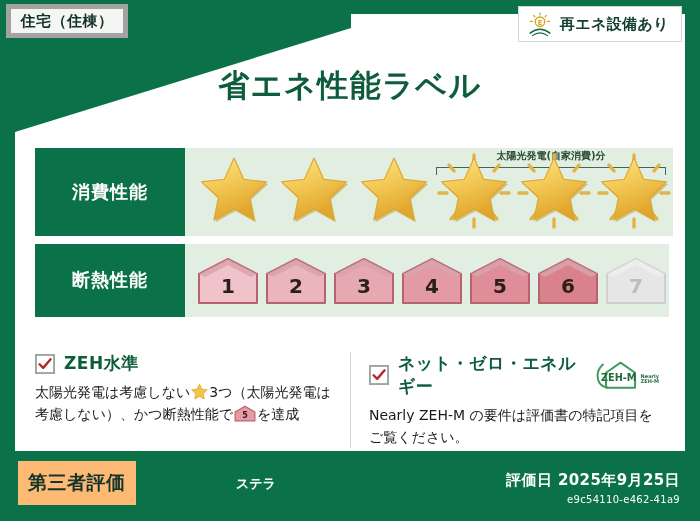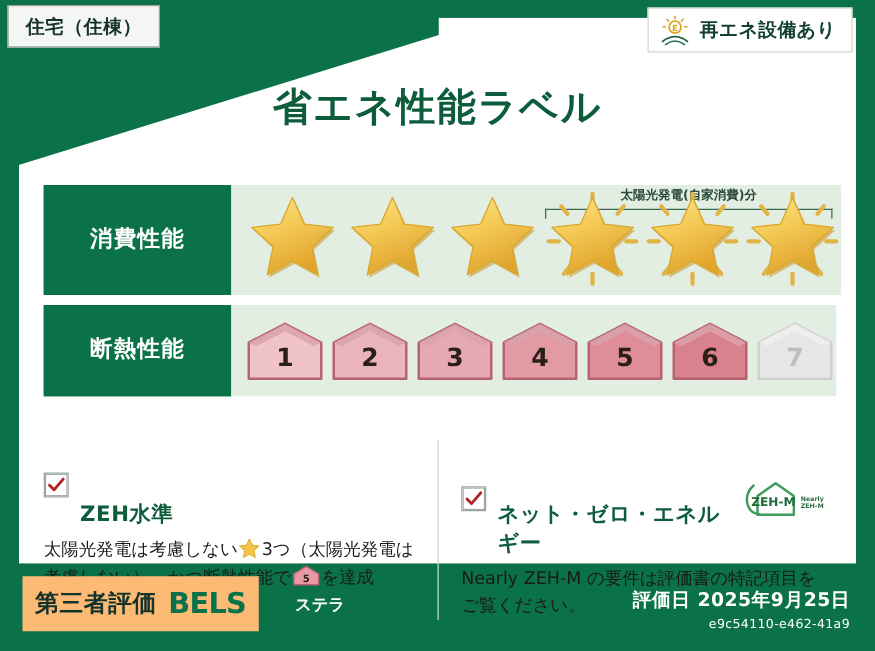--- a/index.html
+++ b/index.html
@@ -29,21 +29,21 @@
     background: #ffffff;
     clip-path: polygon(0 118px, 336px 14px, 336px 0, 670px 0, 670px 437px, 0 437px);
   }
 
   
   .type-tag {
     position: absolute;
     left: 6px; top: 4px;
     width: 122px; height: 34px;
     background: #f4f6f3;
-    border: 1px solid #a3a3a3;
+    border: 5px solid #a3a3a3;
     display: flex; align-items: center; justify-content: center;
     z-index: 6;
   }
   .type-tag span {
     font-size: 15px; font-weight: bold; color: #15322a;
     letter-spacing: .5px;
   }
 
   
   .renew-badge {
@@ -137,21 +137,21 @@
   
   .criteria { position: absolute; left: 35px; top: 352px; width: 640px; display: flex; z-index: 5; }
   .crit-col { width: 320px; padding-right: 16px; }
   .crit-col.right { border-left: 1px solid #cfd8d2; padding-left: 18px; width: 330px; }
 
   .crit-head { display: flex; align-items: center; gap: 9px; }
   .chk-box {
     width: 20px; height: 20px; background: #fff;
     border: 1px solid #9aa6a0; display: block; flex: 0 0 20px;
   }
-  .crit-title { font-size: 17px; font-weight: bold; color: #0d5c3b; letter-spacing: .5px; margin-top: 48px; }
+  .crit-title { font-size: 17px; font-weight: bold; color: #0d5c3b; letter-spacing: .5px; }
 
   .crit-body {
     margin-top: 7px;
     font-size: 14px; color: #1a1a1a; line-height: 1.55;
   }
   .inline-ico { display: inline-block; vertical-align: -3px; margin: 0 1px; }
   .zehm-logo { margin-left: 6px; display: inline-flex; align-items: flex-end; }
 
   
   .footer { position: absolute; left: 0; right: 0; bottom: 0; height: 70px; z-index: 5; }
@@ -426,21 +426,20 @@
         </span>
       </div>
       <div class="crit-body">Nearly ZEH-M の要件は評価書の特記項目をご覧ください。</div>
     </div>
 
   </div>
 
   <div class="footer">
     <div class="bels-box">
       <span class="bels-jp">第三者評価</span>
-      <span class="bels-en">BELS</span>
     </div>
     <div class="bels-sub">ステラ</div>
     <div class="eval-wrap">
       <div class="eval-date"><span>評価日</span> <span>2025年9月25日</span></div>
       <div class="eval-id">e9c54110-e462-41a9</div>
     </div>
   </div>
 
 </div>
 

